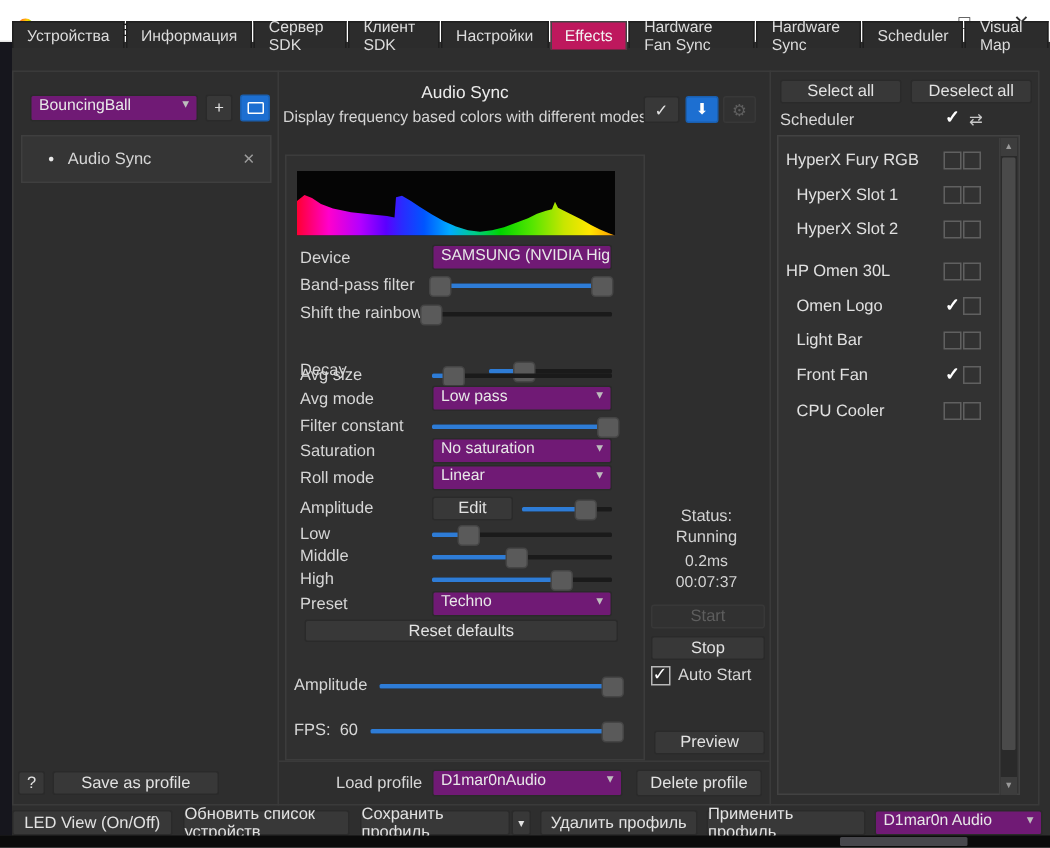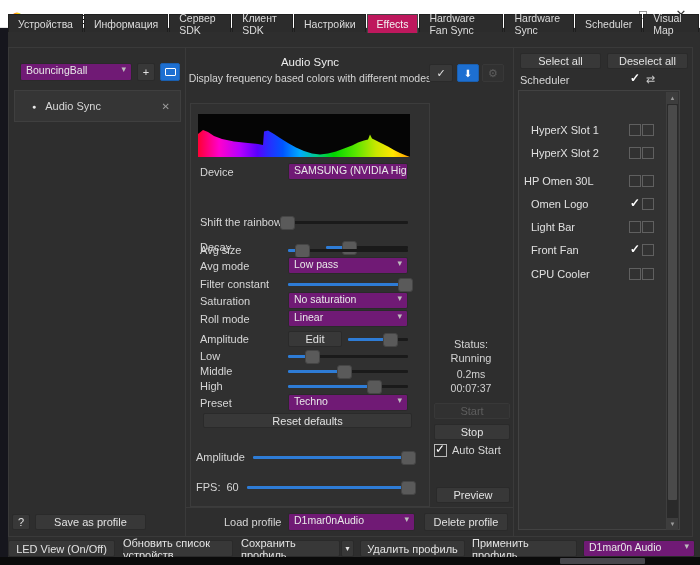--- a/index.html
+++ b/index.html
@@ -186,22 +186,31 @@
   </svg>
 
   <div class="frow" style="top:163px;">
     <span class="lbl">Device</span>
     <div class="dd">
       <span>SAMSUNG (NVIDIA High Defini</span>
 
     </div>
   </div>
 
-
-  <div class="frow" style="top:213px;">
+  <div class="frow" style="top:181px;">
+    <span class="lbl">Band-pass filter</span>
+    <div class="slider dual" style="--lo: 6%; --hi: 96%;">
+      <div class="track"></div>
+      <div class="fill"></div>
+      <div class="handle lo"></div>
+      <div class="handle hi"></div>
+    </div>
+  </div>
+
+  <div class="frow" style="top:200px;">
     <span class="lbl">Shift the rainbow</span>
     <div class="slider" style="--v: 1%;">
       <div class="track"></div>
       <div class="fill"></div>
       <div class="handle"></div>
     </div>
   </div>
 
 
   <div class="frow" style="top:238px;gap:38px;">
@@ -341,20 +350,25 @@
   </div>
   <div class="abs btn" style="left:424px;top:513px;width:84px;height:18px;">Delete profile</div>
 
   <div class="abs btn" style="left:520px;top:53px;width:81px;height:16px;">Select all</div>
   <div class="abs btn" style="left:607px;top:53px;width:81px;height:16px;">Deselect all</div>
   <span class="abs lbl" style="left:520px;top:74px;font-size:11px;">Scheduler</span>
   <span class="abs" style="left:630px;top:71px;color:#fff;font-size:12px;font-weight:bold;">✓</span>
   <span class="abs" style="left:646px;top:73px;color:#c8c8c8;font-size:11px;">⇄</span>
 
   <div class="abs listbox">
+    <div class="drow" style="top:6px;">
+      <span class="dname ind0">HyperX Fury RGB</span>
+      <span class="cb c1"></span>
+      <span class="cb c2"></span>
+    </div>
     <div class="drow" style="top:29px;">
       <span class="dname ind1">HyperX Slot 1</span>
       <span class="cb c1"></span>
       <span class="cb c2"></span>
     </div>
     <div class="drow" style="top:52px;">
       <span class="dname ind1">HyperX Slot 2</span>
       <span class="cb c1"></span>
       <span class="cb c2"></span>
     </div>

